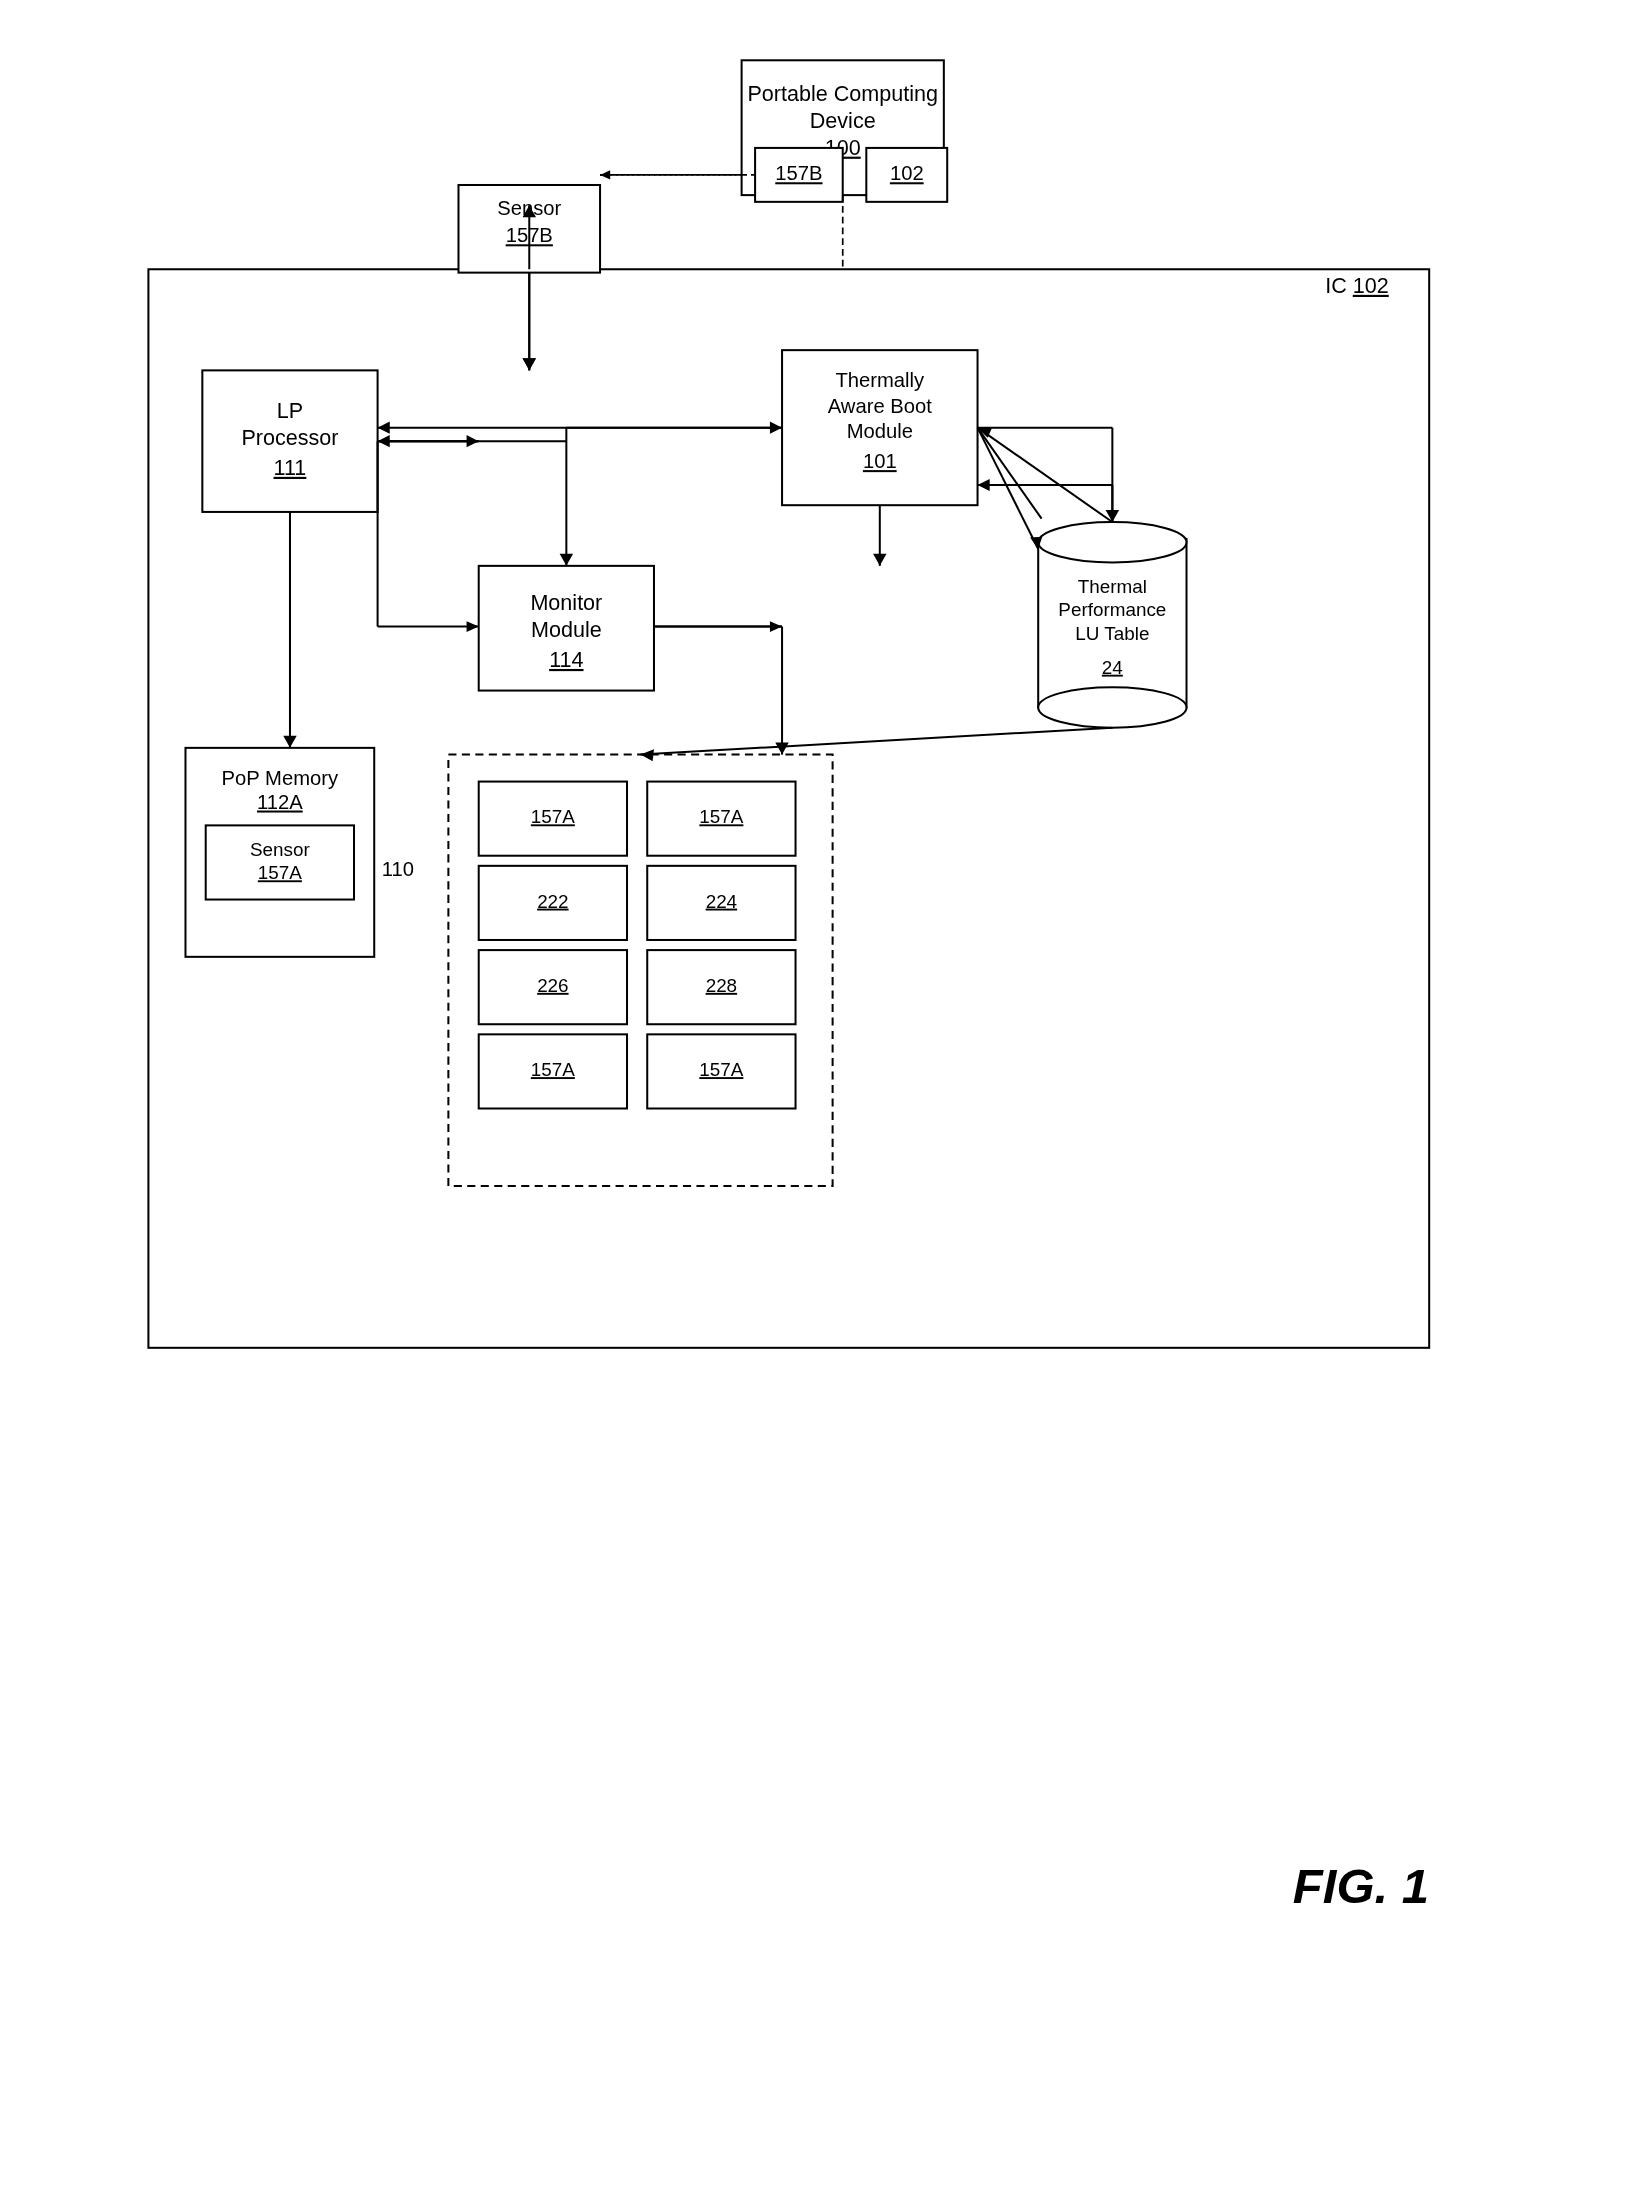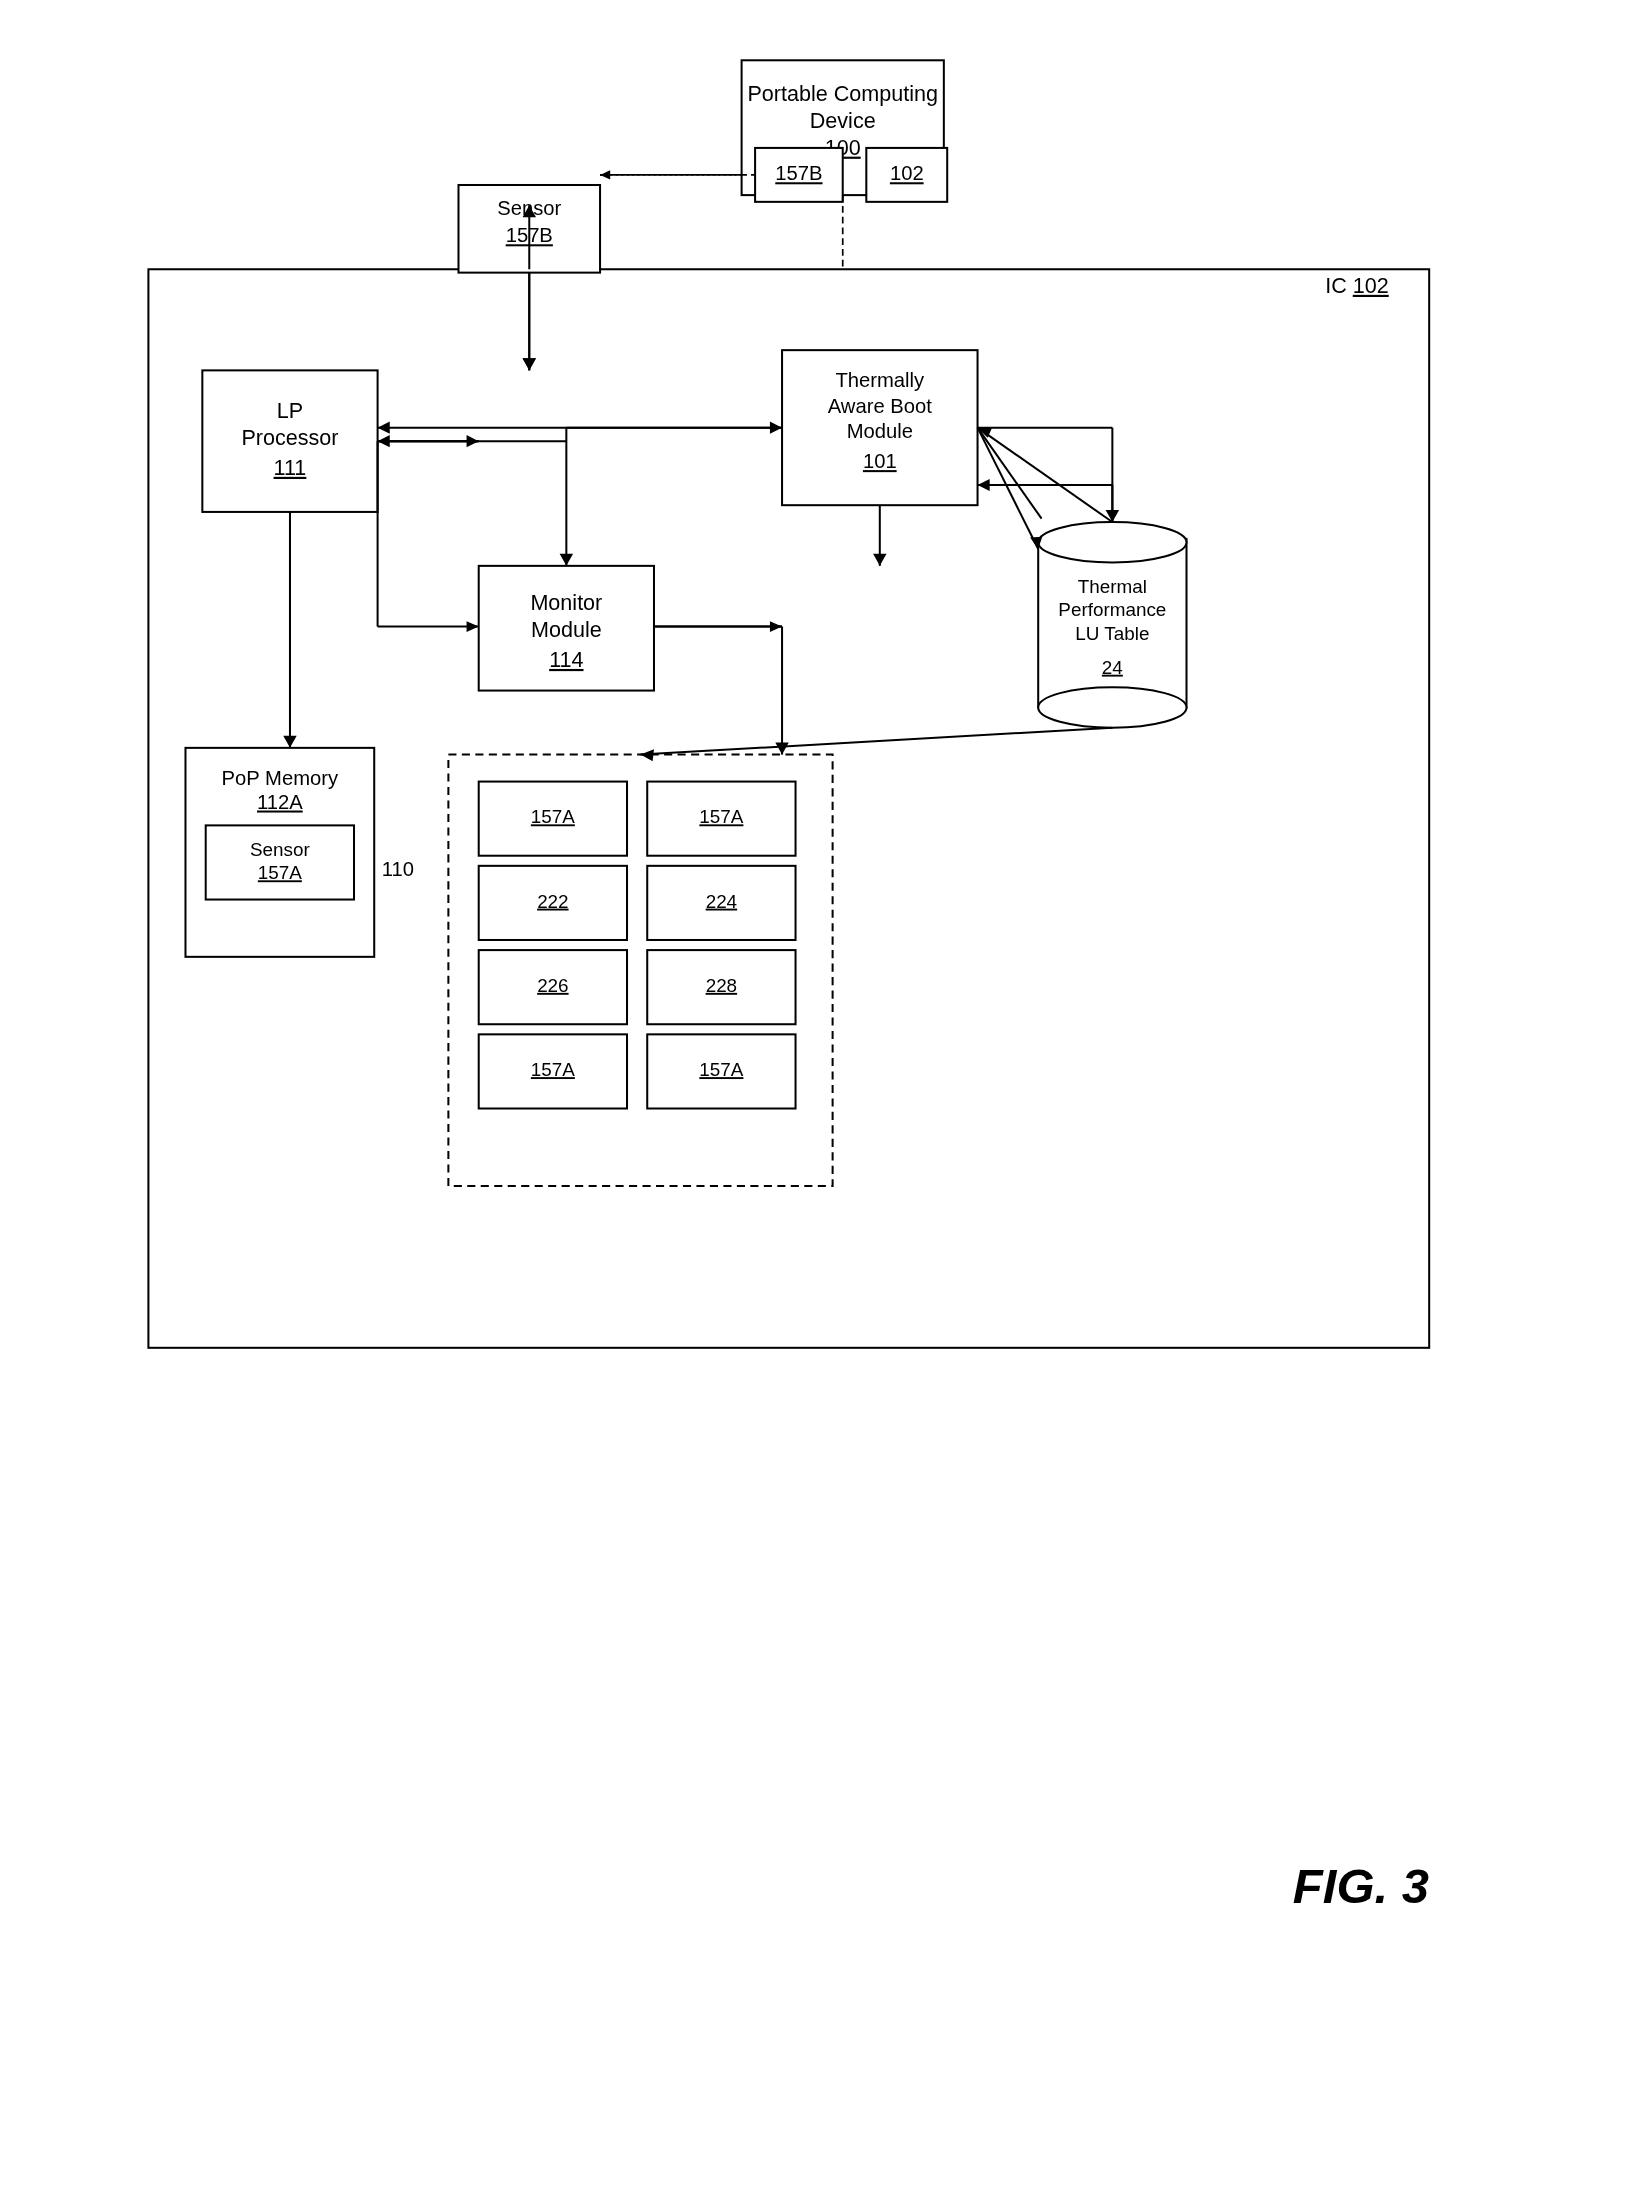--- a/index.html
+++ b/index.html
@@ -194,16 +194,16 @@
     <line x1="665" y1="340" x2="665" y2="245" stroke="black" stroke-width="3"></line>
     <polygon points="665,245 655,263 675,263" fill="black"></polygon>
 
     <line x1="770" y1="200" x2="1000" y2="200" stroke="black" stroke-width="2.5" stroke-dasharray="10,6"></line>
 
     <line x1="440" y1="595" x2="590" y2="595" stroke="black" stroke-width="3"></line>
     <polygon points="590,595 572,586 572,604" fill="black"></polygon>
 
   </svg>
 
-  <div class="fig-label">FIG. 3</div>
+  <div class="fig-label">FIG. 1</div>
 
 </div>
 
 
 </body></html>

